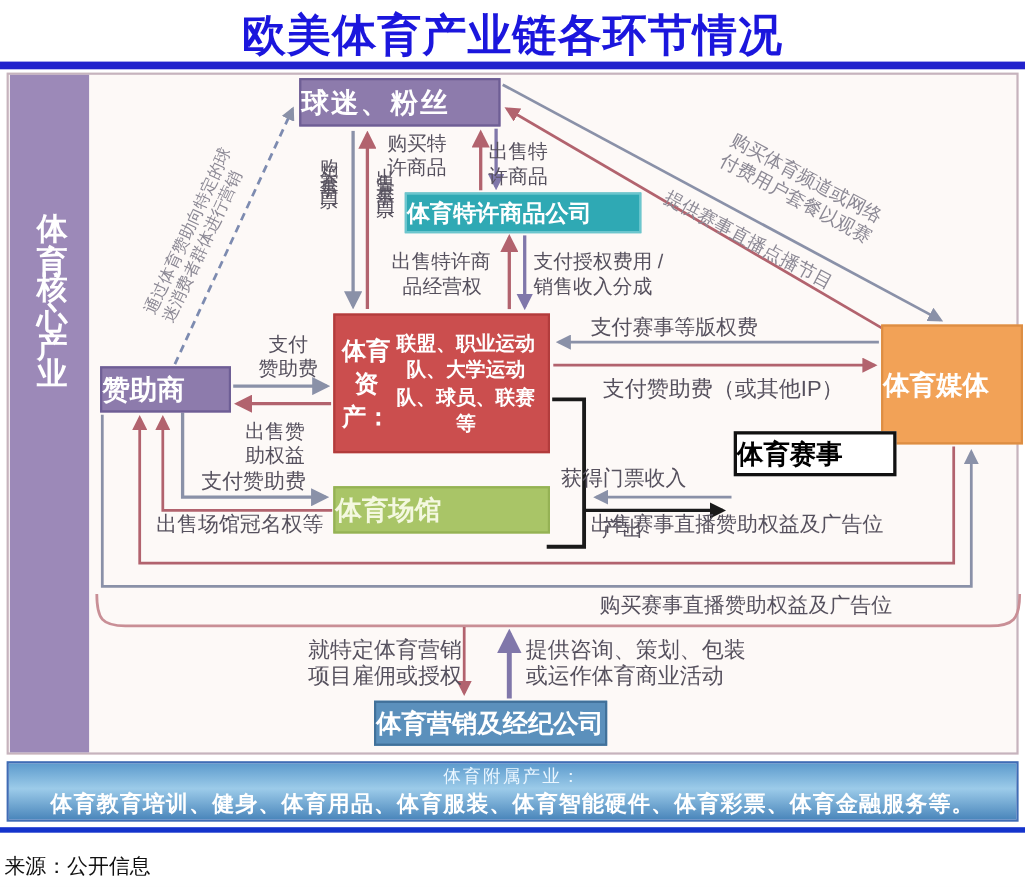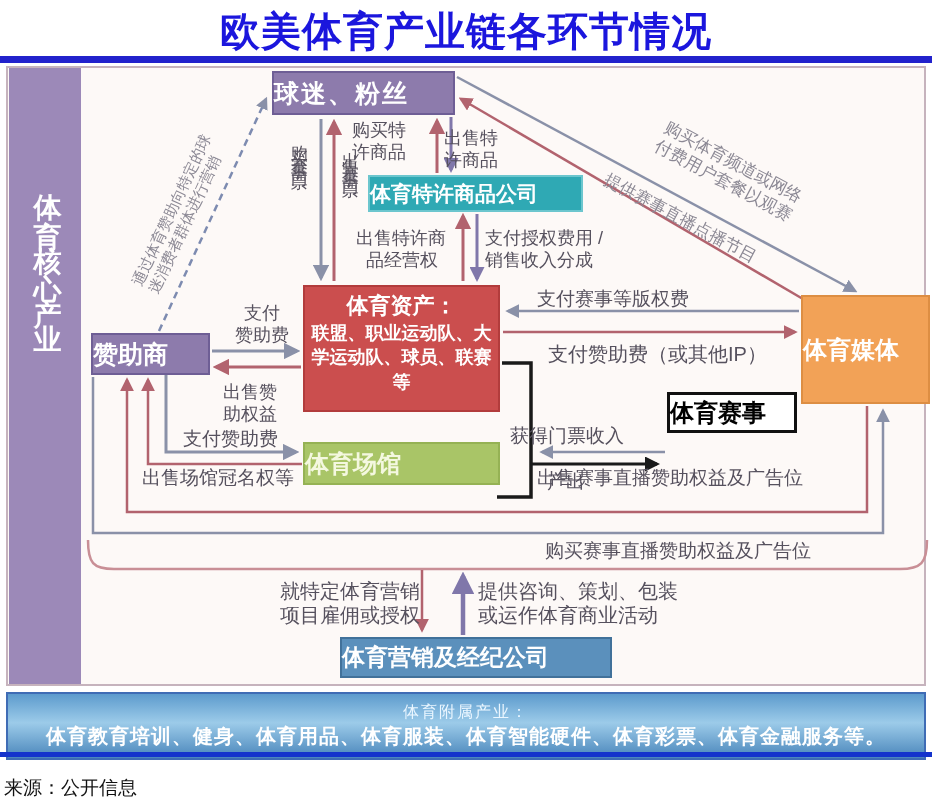--- a/index.html
+++ b/index.html
@@ -10,38 +10,38 @@
   .rule-top{left:0;top:56px;width:932px;height:7px;background:var(--rule_blue,#2222cc);}
   .rule-bottom{left:0;top:752px;width:932px;height:5px;background:var(--bottom_rule,#1433cc);}
   
   .frame{left:6px;top:66px;width:920px;height:620px;border:2px solid var(--frame,#c6b3bd);background:#fdf9f7;box-sizing:border-box;}
   .sidebar{left:9px;top:68px;width:72px;height:616px;background:var(--bar_bg,#9c89b8);}
   .sidebar-label{left:28px;top:172px;writing-mode:vertical-rl;text-orientation:upright;color:#fff;font-size:28px;font-weight:700;letter-spacing:26px;}
   
   .node{box-sizing:border-box;color:#fff;font-weight:700;display:flex;align-items:center;justify-content:flex-start;text-align:center;}
   .fans{left:272px;top:71px;width:183px;height:44px;background:var(--fans_bg,#8d7bac);border:2px solid var(--fans_border,#6e5e95);font-size:25px;letter-spacing:2px;}
   .merch{left:368px;top:175px;width:215px;height:37px;background:var(--merch_bg,#2fa9b4);border:2px solid var(--merch_border,#6cc6ce);font-size:21px;}
-  .assets{left:303px;top:285px;width:197px;height:127px;background:var(--assets_bg,#cb4e4e);border:2px solid var(--assets_border,#b23c3c);flex-direction:column;padding:4px 6px;}
+  .assets{left:303px;top:285px;width:197px;height:127px;background:var(--assets_bg,#cb4e4e);border:2px solid var(--assets_border,#b23c3c);flex-direction:row;padding:4px 6px;}
   .assets .t{font-size:22px;}
   .assets .b{font-size:18px;line-height:1.35;}
   .sponsor{left:91px;top:333px;width:119px;height:42px;background:var(--fans_bg,#8d7bac);border:2px solid var(--fans_border,#6e5e95);font-size:25px;}
   .media{left:801px;top:295px;width:129px;height:109px;background:var(--media_bg,#f2a257);border:2px solid var(--media_border,#dd8e43);font-size:24px;}
-  .event{left:667px;top:392px;width:130px;height:41px;background:#fff;border:3px solid var(--event_border,#111);color:#000;font-size:24px;font-weight:900;}
+  .event{left:667px;top:392px;width:148px;height:41px;background:#fff;border:3px solid var(--event_border,#111);color:#000;font-size:24px;font-weight:900;}
   .venue{left:303px;top:442px;width:197px;height:43px;background:var(--venue_bg,#a9c567);border:2px solid var(--venue_border,#95b254);font-size:24px;color:#f4f8e0;}
-  .marketing{left:340px;top:637px;width:272px;height:41px;background:var(--marketing_bg,#5b90bc);border:2px solid var(--marketing_border,#41719a);font-size:23px;}
+  .marketing{left:340px;top:637px;width:212px;height:41px;background:var(--marketing_bg,#5b90bc);border:2px solid var(--marketing_border,#41719a);font-size:23px;}
   
   .lbl{color:var(--label,#56515e);font-size:19px;white-space:nowrap;line-height:1.22;}
   .lbl span{display:block;}
   .sm{font-size:18px;}
   .tc{text-align:center;}
   .vert{writing-mode:vertical-rl;text-orientation:upright;font-size:17px;letter-spacing:6px;}
   .diag{transform:translate(-50%,-50%) rotate(28deg);color:var(--label_light,#8b8894);font-size:17px;}
   .diag2{transform:translate(-50%,-50%) rotate(-65deg);color:var(--label_light,#8b8894);font-size:15px;}
   
-  .banner{left:6px;top:692px;width:920px;height:68px;box-sizing:border-box;border:2px solid var(--banner_border,#3f6cb5);
+  .banner{left:6px;top:692px;width:920px;height:55px;box-sizing:border-box;border:2px solid var(--banner_border,#3f6cb5);
     background:linear-gradient(180deg,var(--banner_top,#5d9bcd) 0%,var(--banner_mid,#9ccbe9) 45%,var(--banner_bot,#4a86bb) 100%);
     display:flex;flex-direction:column;align-items:center;justify-content:center;}
   .banner .l1{font-size:16px;color:#eaf6ff;letter-spacing:2px;}
   .banner .l2{font-size:20px;font-weight:700;color:#fff;letter-spacing:1px;}
   .source{left:4px;top:775px;font-size:19px;color:#111;}
   svg.overlay{position:absolute;left:0;top:0;pointer-events:none;}
   .ln-gray{stroke:var(--line_gray,#8a91a8);}
   .ln-red{stroke:var(--line_red,#b2636e);}
   .ln-purple{stroke:var(--line_purple,#8077aa);}
   .ln-dash{stroke:var(--line_dash,#7d8bb0);}

